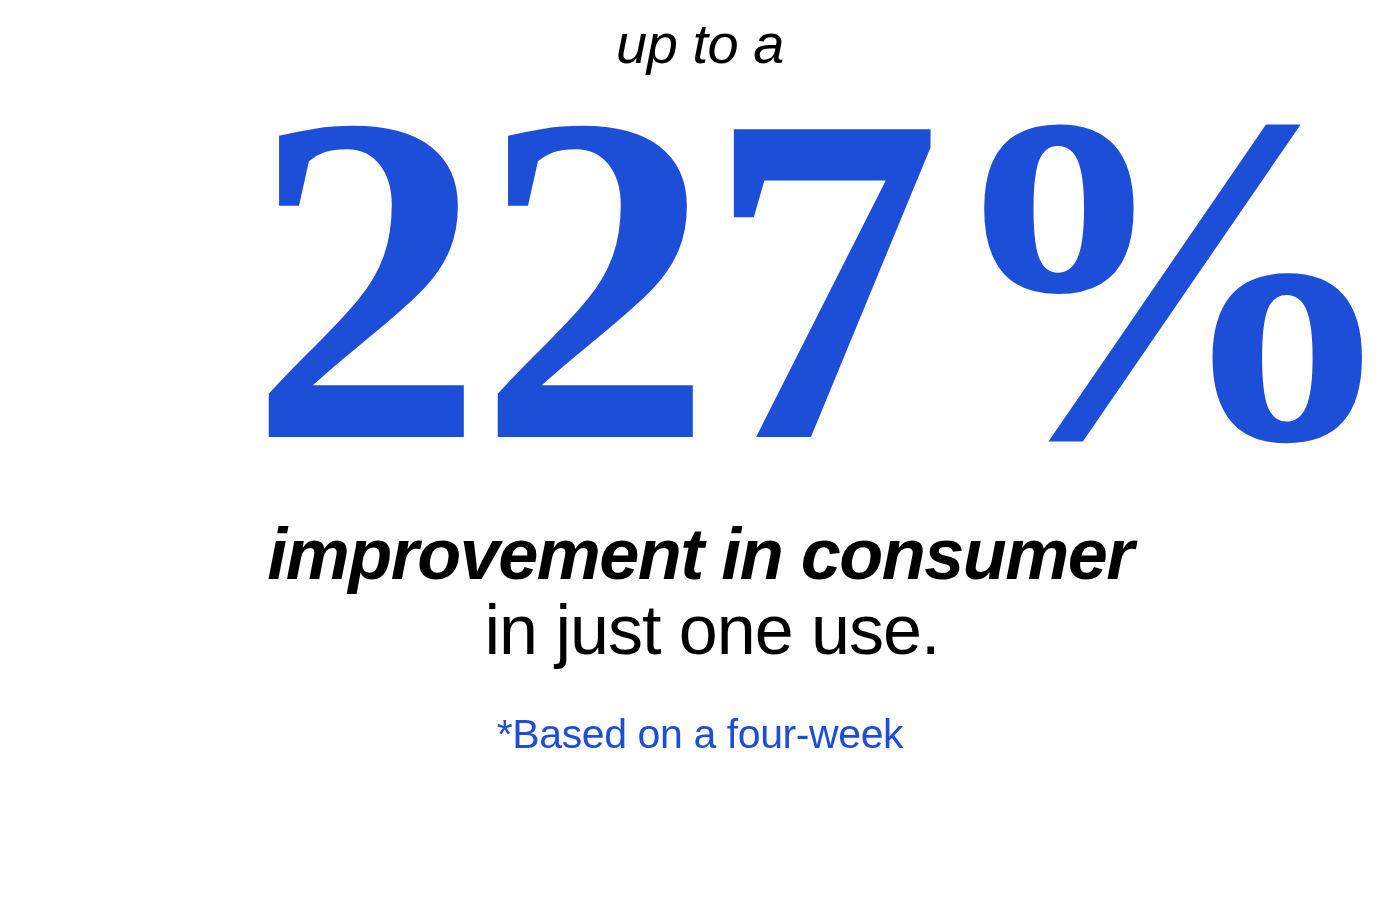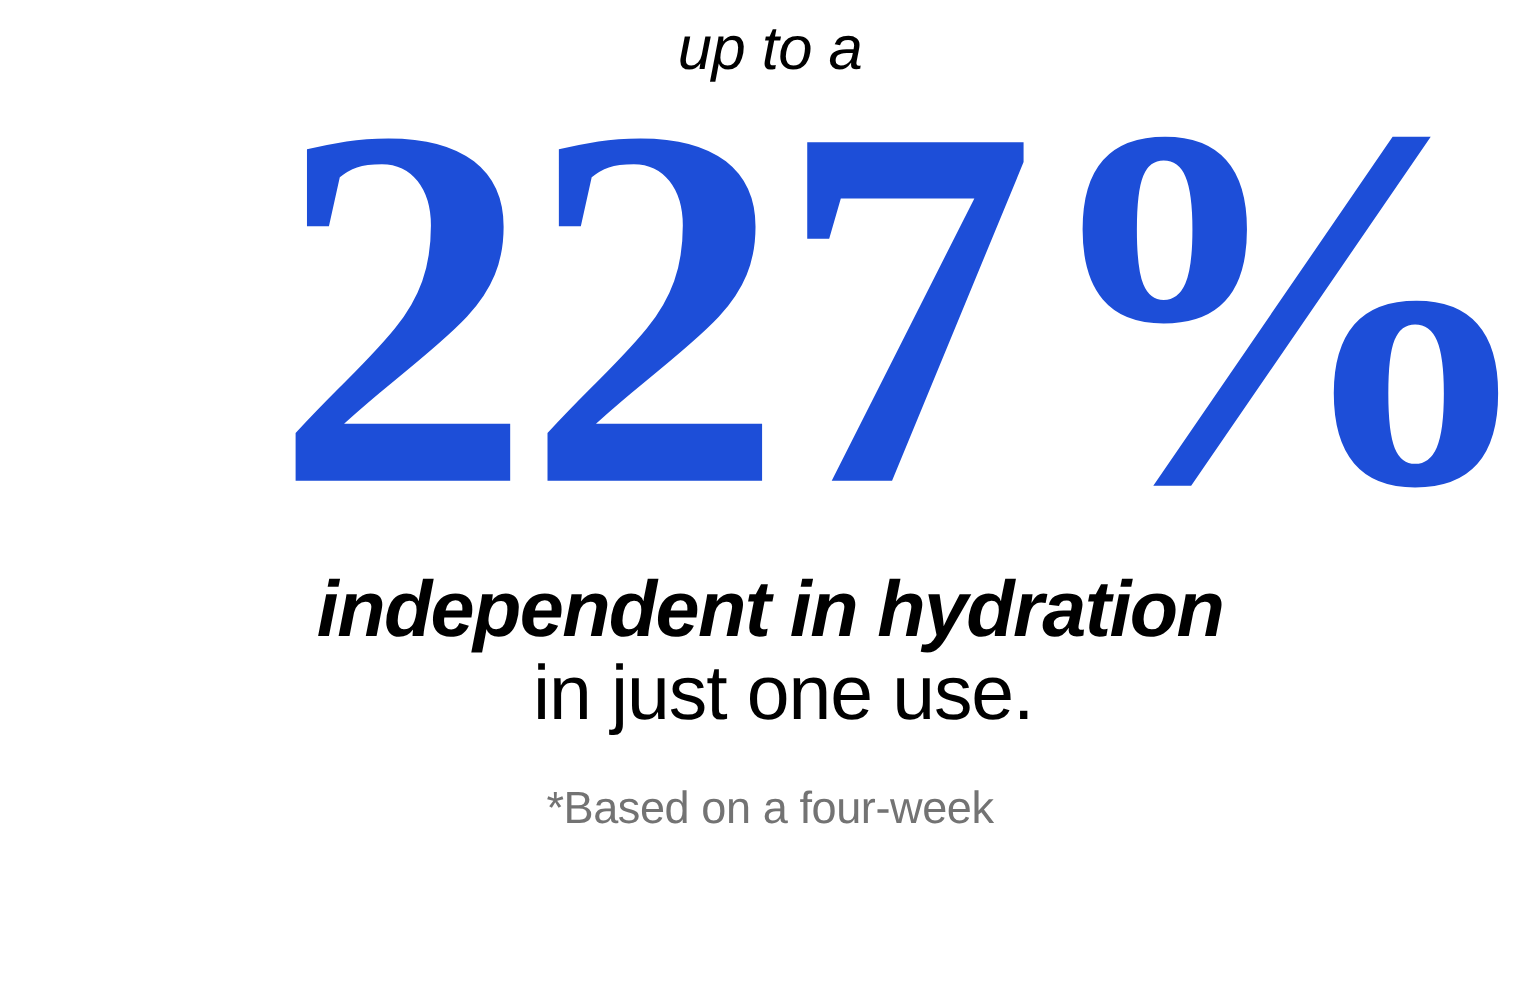--- a/index.html
+++ b/index.html
@@ -92,35 +92,35 @@
     width: 1400px;
     text-align: center;
   }
   .footnote-line {
     font-family: "Liberation Sans", sans-serif;
     font-style: normal;
     font-weight: 400;
     font-size: 41px;
     line-height: 1.32;
     letter-spacing: -0.4px;
-    color: #737373;
+    color: #1d4ed8;
     white-space: nowrap;
   }
 </style>
 </head>
 <body>
 
 <div class="stat-card">
 
   <div class="eyebrow">up to a</div>
 
   <div class="hero-figure">227%</div>
 
   <div class="headline-block">
-    <div class="headline-line-1">independent in hydration</div>
+    <div class="headline-line-1">improvement in consumer</div>
     <div class="headline-line-2">in just one use.</div>
   </div>
 
   <div class="footnote-block">
     <div class="footnote-line">*Based on a four-week</div>
   </div>
 
 </div>
 
 </body></html>

